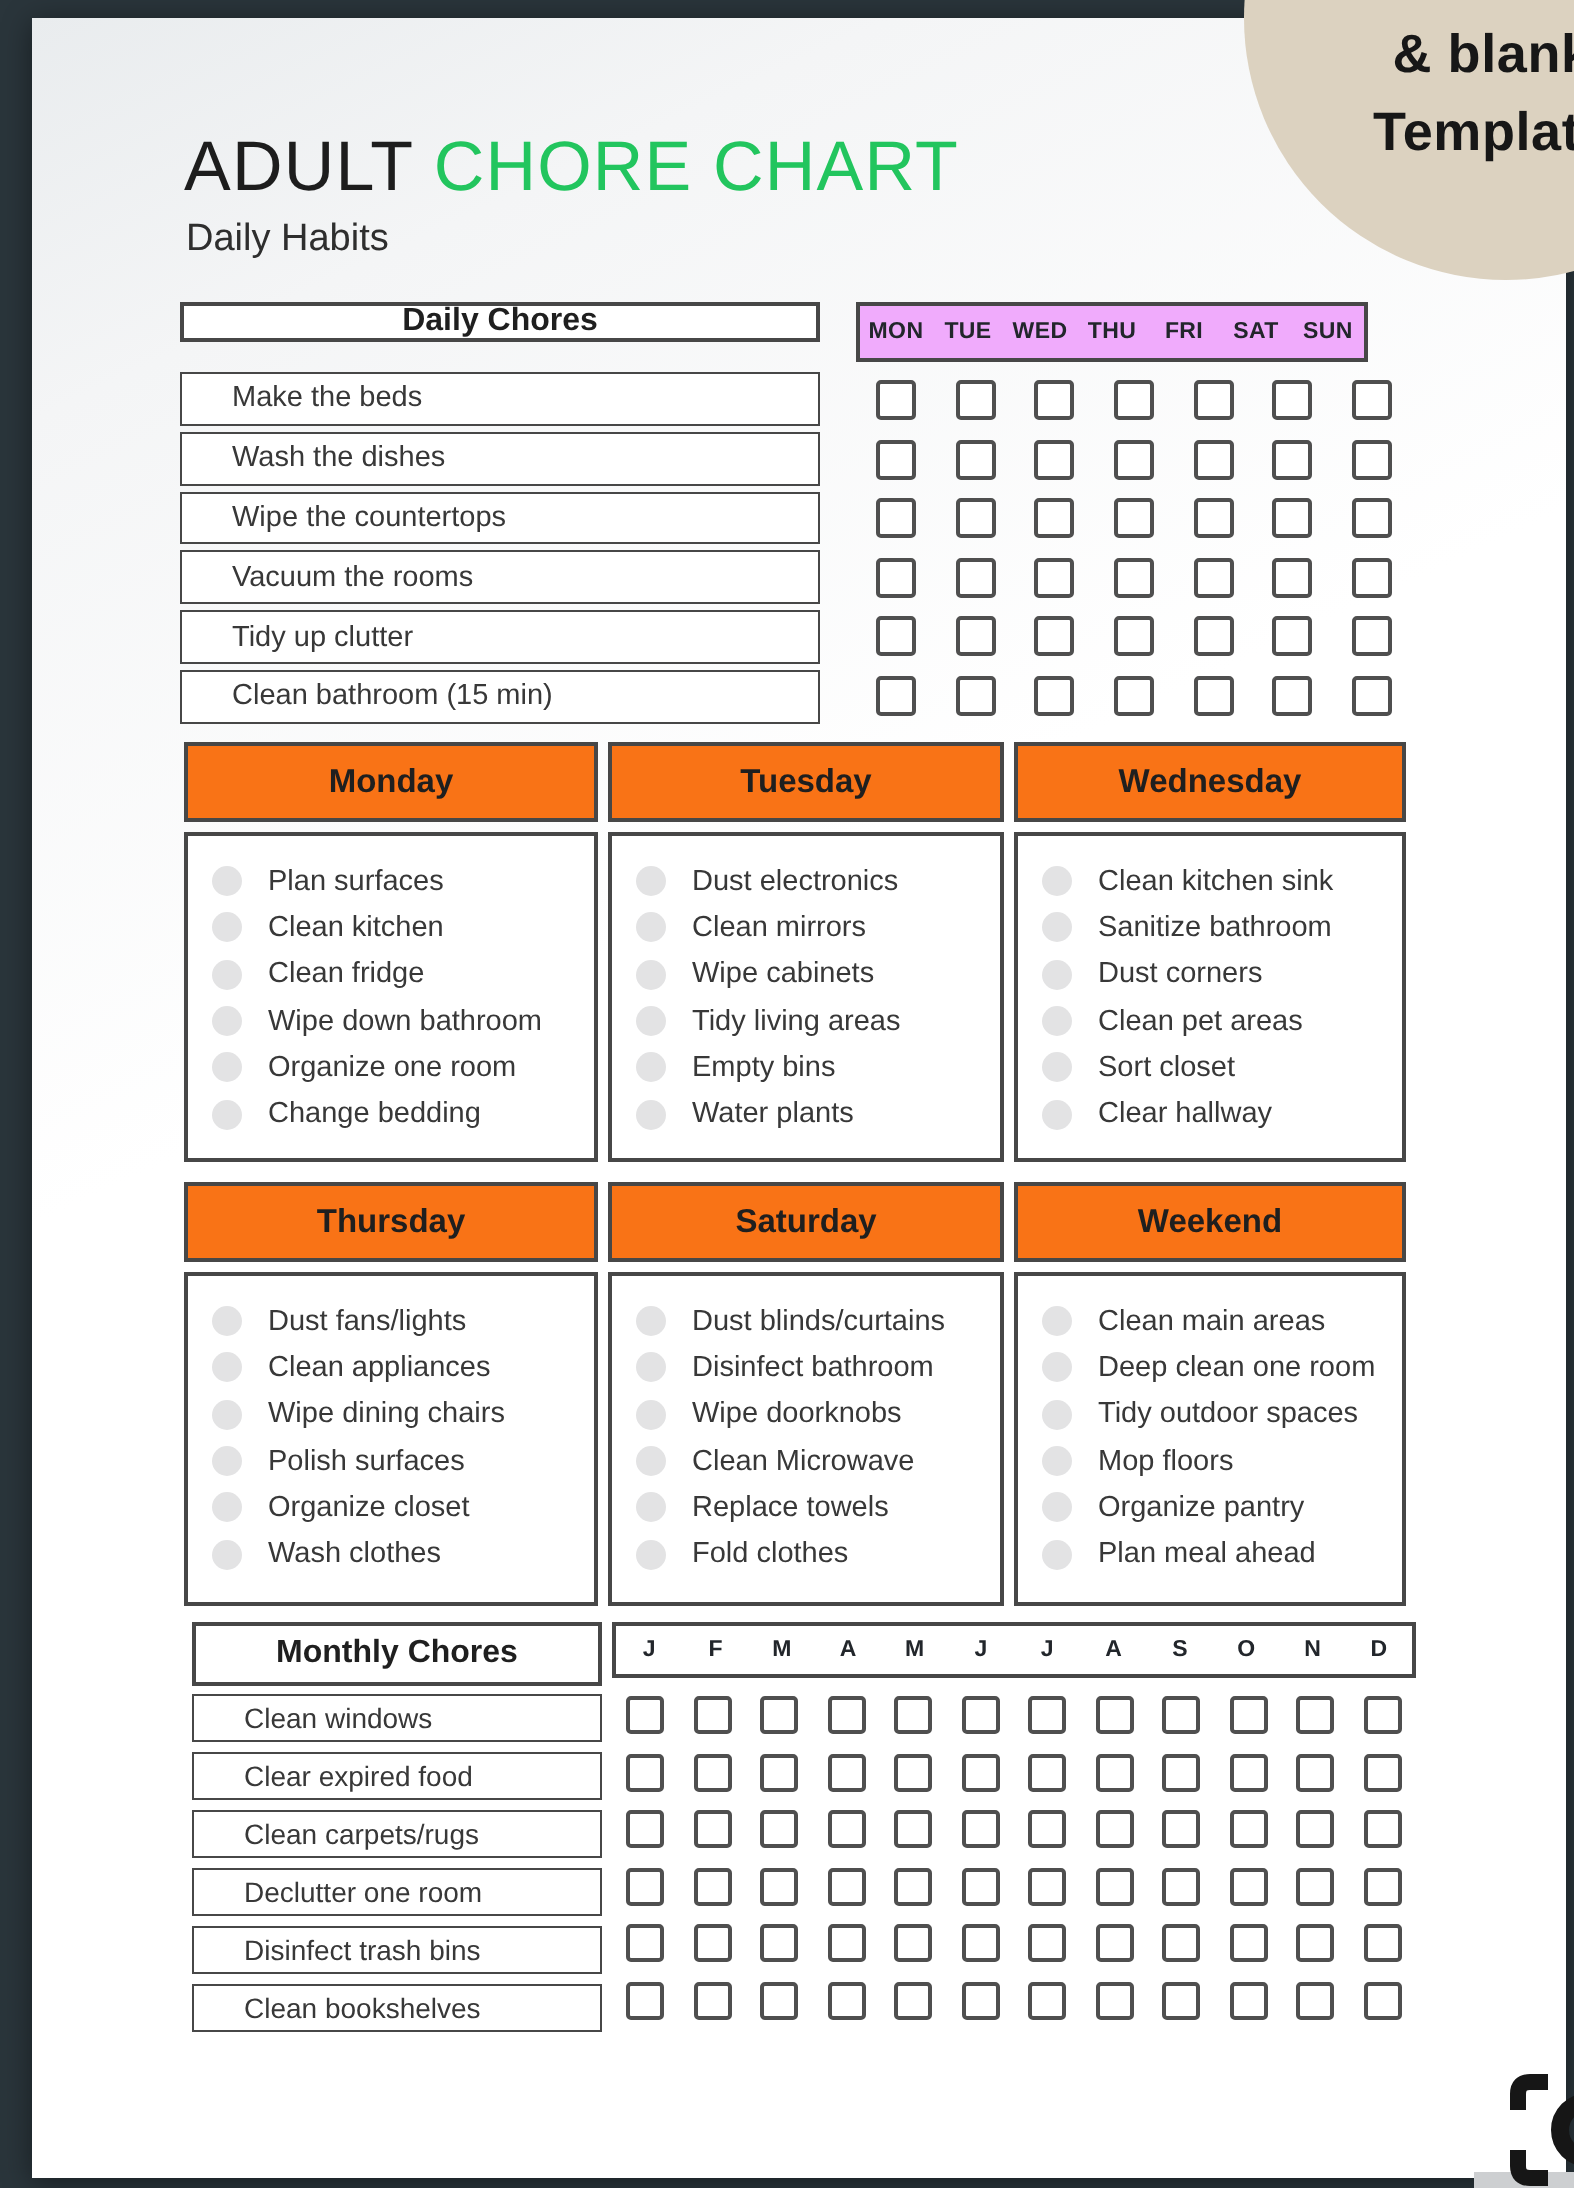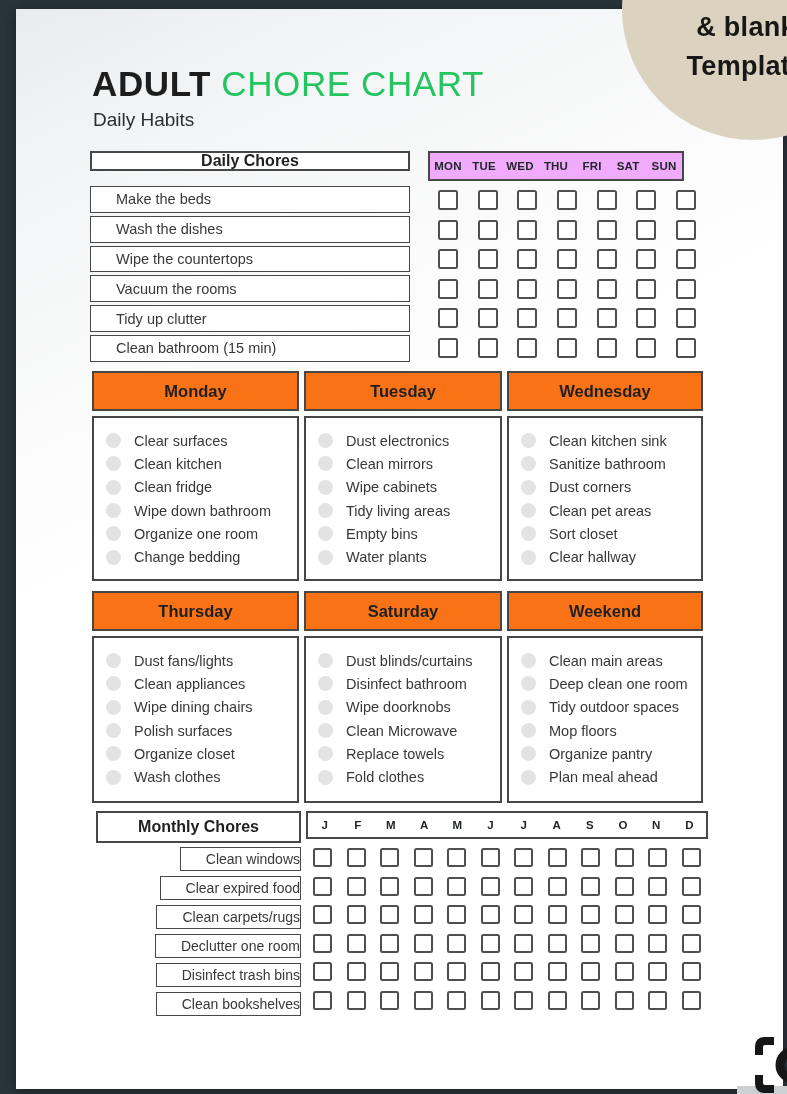--- a/index.html
+++ b/index.html
@@ -19,21 +19,21 @@
     position:absolute;left:622px;top:-122px;width:262px;height:262px;border-radius:50%;
     background:var(--badge-bg,#dcd2c0);z-index:5;
   }
   .badge-text{
     position:absolute;left:630px;top:8px;width:232px;text-align:center;z-index:6;
     font-weight:700;font-size:27px;line-height:39px;color:var(--badge-text,#171717);
     letter-spacing:.3px;
   }
   
   .title{position:absolute;left:92px;top:64px;font-size:35px;color:#1d1d1d;letter-spacing:.6px;white-space:nowrap;z-index:2;}
-  .title .t1{font-weight:700;margin-top:30px;}
+  .title .t1{font-weight:400;margin-top:30px;}
   .title .t2{font-weight:400;color:#22c55e;}
   .subtitle{position:absolute;left:93px;top:109px;font-size:19px;color:#2e2e2e;z-index:2;}
   
   .hbox{
     border:2px solid var(--border,#474747);background:#fff;box-sizing:border-box;
     display:flex;align-items:center;justify-content:center;
     font-weight:700;color:var(--ink,#1f1f1f);
   }
   
   .daily-head{position:absolute;left:90px;top:151px;width:320px;height:20px;font-size:16px;}
@@ -69,21 +69,21 @@
   .card-body{
     margin-top:5px;height:165px;border:2px solid var(--border,#474747);background:#fff;
     box-sizing:border-box;padding:11px 4px 0 12px;display:flex;flex-direction:column;
   }
   #cards-row-2 .card-body{height:167px;}
   .card-item{display:flex;align-items:center;height:23.3px;}
   .bullet{width:15px;height:15px;border-radius:50%;background:var(--bullet,#e3e3e4);flex:0 0 15px;}
   .item-label{margin-left:13px;font-size:14.5px;color:var(--item,#383838);white-space:nowrap;}
   
   .monthly-head{position:absolute;left:96px;top:811px;width:205px;height:32px;font-size:16px;}
-  .monthly-rows{position:absolute;left:96px;top:847px;width:205px;display:flex;flex-direction:column;gap:5px;align-items:flex-end;}
+  .monthly-rows{position:absolute;left:96px;top:847px;width:205px;display:flex;flex-direction:column;gap:5px;}
   .chore-row-sm{height:24px;font-size:14px;}
   .months-head{
     position:absolute;left:306px;top:811px;width:402px;height:28px;
     border:2px solid var(--border,#474747);background:#fff;box-sizing:border-box;
     display:grid;grid-template-columns:repeat(12,1fr);align-items:center;
   }
   .month-label{text-align:center;font-size:11.5px;font-weight:700;color:#22262b;}
   .monthly-grid{
     position:absolute;left:306px;top:845px;width:402px;
     display:grid;grid-template-columns:repeat(12,1fr);grid-auto-rows:28.6px;justify-items:center;
@@ -183,21 +183,21 @@
   </div>
 
 <div class="cards-row" id="cards-row-1">
     <div class="card-col">
       <div class="card-head">
         <span>Monday</span>
       </div>
       <div class="card-body">
         <div class="card-item">
           <span class="bullet"></span>
-          <span class="item-label">Clear surfaces</span>
+          <span class="item-label">Plan surfaces</span>
         </div>
         <div class="card-item">
           <span class="bullet"></span>
           <span class="item-label">Clean kitchen</span>
         </div>
         <div class="card-item">
           <span class="bullet"></span>
           <span class="item-label">Clean fridge</span>
         </div>
         <div class="card-item">

